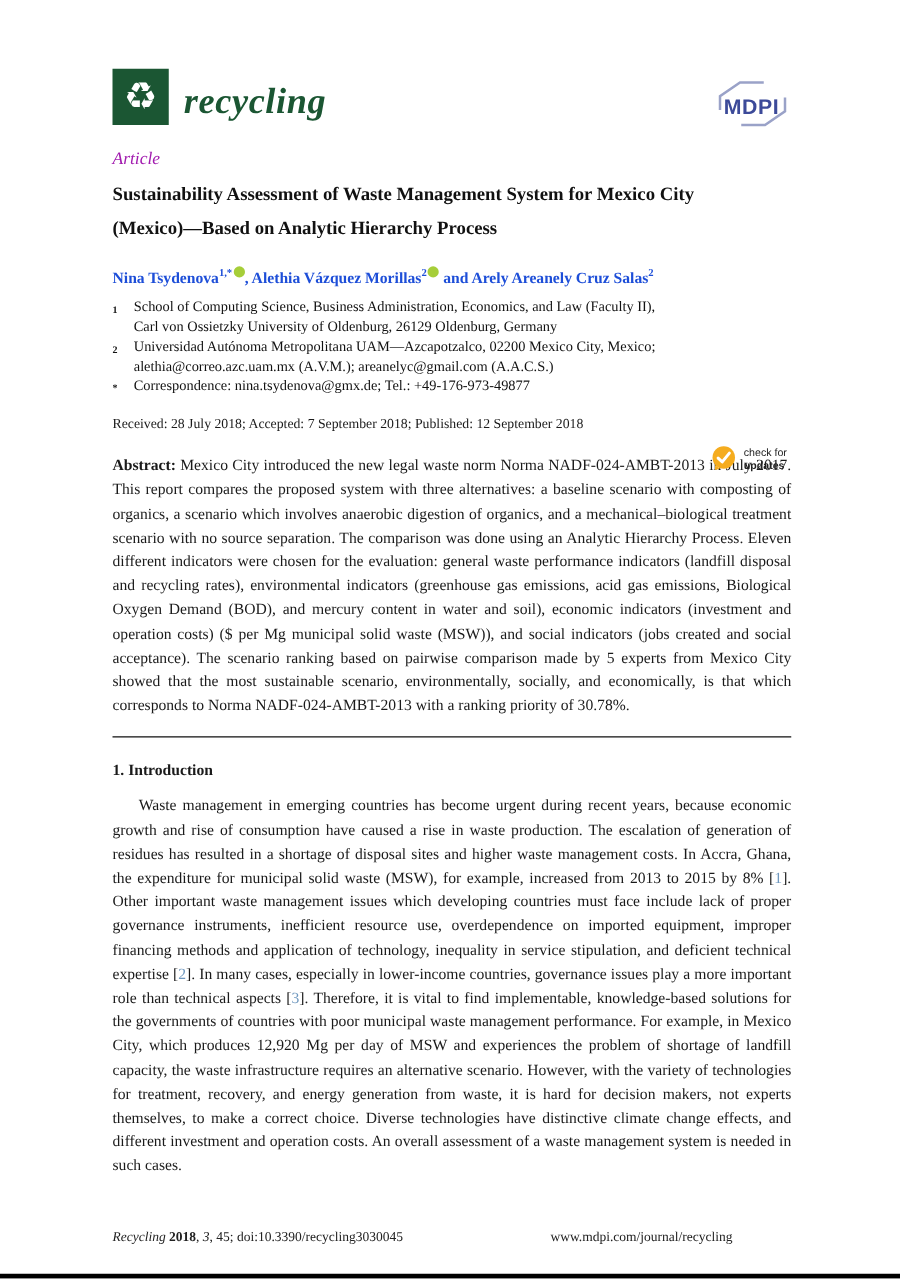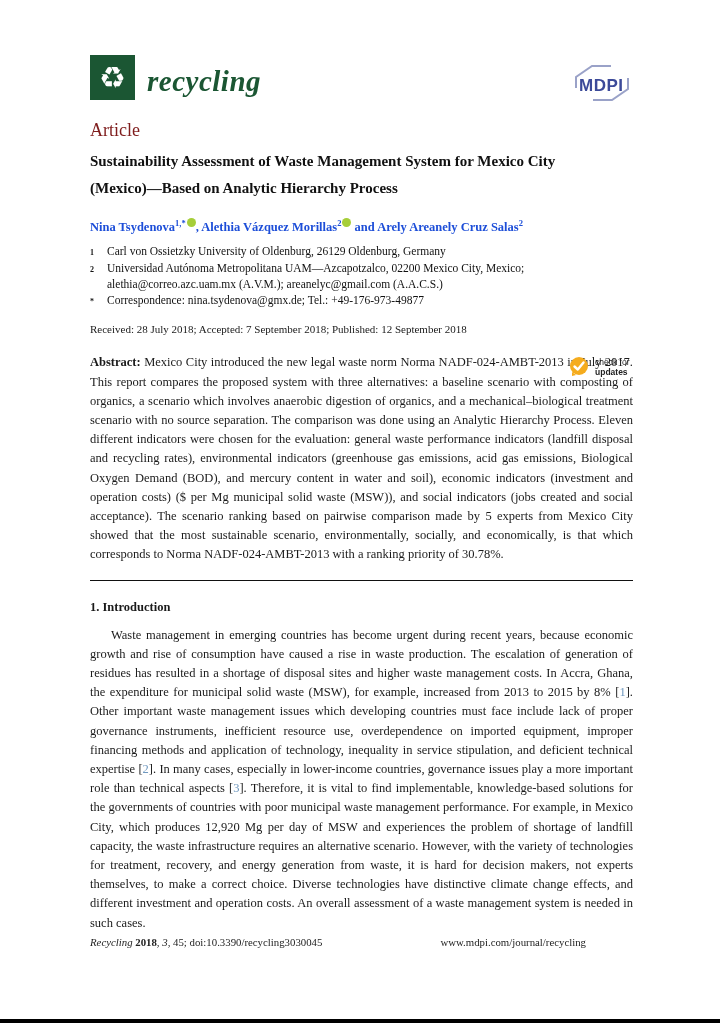--- a/index.html
+++ b/index.html
@@ -9,21 +9,21 @@
 
   
   .masthead{display:flex;justify-content:space-between;align-items:flex-start;padding-top:55px;height:46px;}
   .journal-logo{display:flex;align-items:flex-end;}
   .logo-box{width:45px;height:45px;background:#1b5633;display:flex;align-items:center;justify-content:center;}
   .logo-box span{color:#ffffff;font-size:30px;line-height:1;}
   .journal-name{font-style:italic;font-weight:bold;color:#1b5633;font-size:29px;margin-left:12px;
                 line-height:1;padding-bottom:4px;letter-spacing:0.5px;}
   .mdpi-logo{margin-top:8px;}
 
-  .article-type{margin-top:19px;font-size:18px;color:#7f1d1d;}
+  .article-type{margin-top:19px;font-style:italic;font-size:14px;color:#a21caf;}
   .title{margin:7px 0 0 0;font-size:15px;line-height:27px;font-weight:bold;color:#111;width:525px;}
 
   .authors{margin:15px 0 0 0;font-size:12.5px;font-weight:bold;color:#1d4ed8;}
   .authors sup{font-size:8.5px;font-weight:bold;}
   .orcid{display:inline-block;width:9px;height:9px;border-radius:50%;background:#a6ce39;
          vertical-align:super;margin-left:1px;position:relative;top:1px;}
 
   .affiliations{margin-top:9px;font-size:11.5px;line-height:15.8px;color:#111;}
   .aff{display:flex;}
   .aff-num{width:17px;flex:none;font-size:8px;padding-top:1px;font-weight:bold;}
@@ -39,21 +39,21 @@
   .abstract b{font-weight:bold;}
   .keywords{margin:13px 0 0 0;font-size:12.5px;}
   .keywords b{font-weight:bold;}
 
   .rule{margin-top:15px;border-top:1.4px solid #111;height:0;}
 
   .section-heading{margin:19px 0 0 0;font-size:12.5px;font-weight:bold;}
   .body-par{margin:11px 0 0 0;font-size:12.5px;line-height:19.2px;text-align:justify;text-indent:21px;font-family:Liberation Serif, serif;}
   .cite{color:#6f98bf;}
 
-  .page-footer{position:absolute;left:90px;top:936px;width:496px;font-size:10.8px;
+  .page-footer{position:absolute;left:90px;top:984px;width:496px;font-size:10.8px;
                display:flex;justify-content:space-between;color:#222;}
   .f-left i{font-style:italic;}
   .f-left b{font-weight:bold;}
 
   .black-bar{position:absolute;left:0;bottom:0;width:720px;height:4px;background:#000;}
 </style>
 </head>
 <body>
 
 <div class="page">
@@ -81,20 +81,21 @@
     <h1 class="title">Sustainability Assessment of Waste Management System for Mexico City (Mexico)—Based on Analytic Hierarchy Process</h1>
 
     <p class="authors">
       <span>Nina Tsydenova</span><sup>1,*</sup><span class="orcid"></span><span>, </span><span>Alethia Vázquez Morillas</span><sup>2</sup><span class="orcid"></span><span> and </span><span>Arely Areanely Cruz Salas</span><sup>2</sup>
     </p>
 
     <div class="affiliations">
       <div class="aff">
         <span class="aff-num">1</span>
         <div class="aff-text">
+          <div>School of Computing Science, Business Administration, Economics, and Law (Faculty II),</div>
           <div>Carl von Ossietzky University of Oldenburg, 26129 Oldenburg, Germany</div>
         </div>
       </div>
       <div class="aff">
         <span class="aff-num">2</span>
         <div class="aff-text">
           <div>Universidad Autónoma Metropolitana UAM—Azcapotzalco, 02200 Mexico City, Mexico;</div>
           <div>alethia@correo.azc.uam.mx (A.V.M.); areanelyc@gmail.com (A.A.C.S.)</div>
         </div>
       </div>

